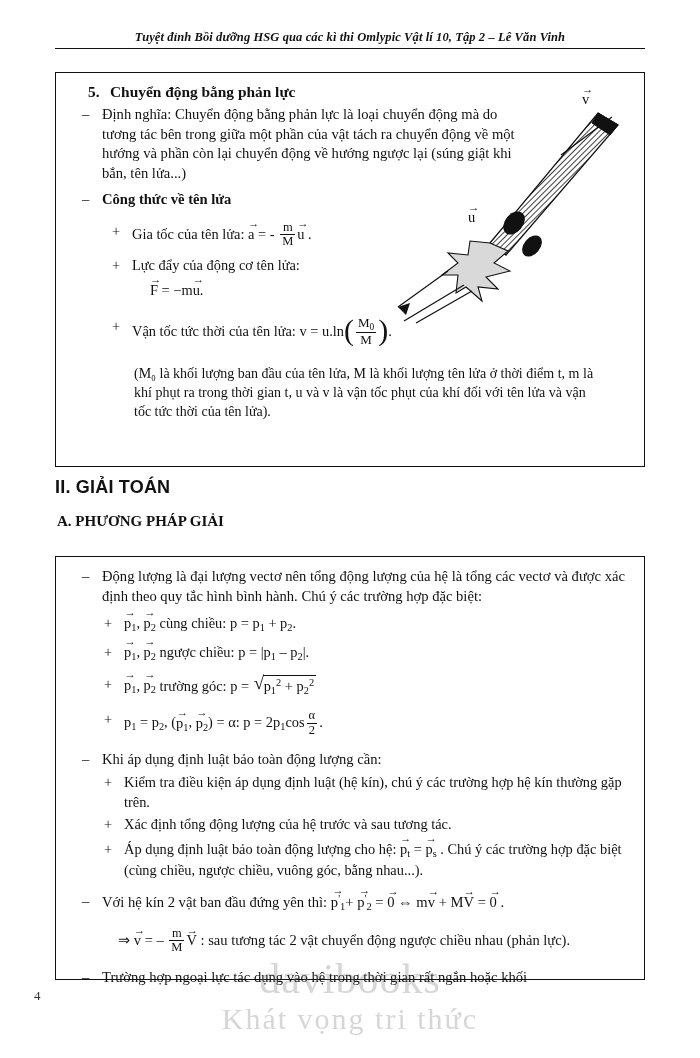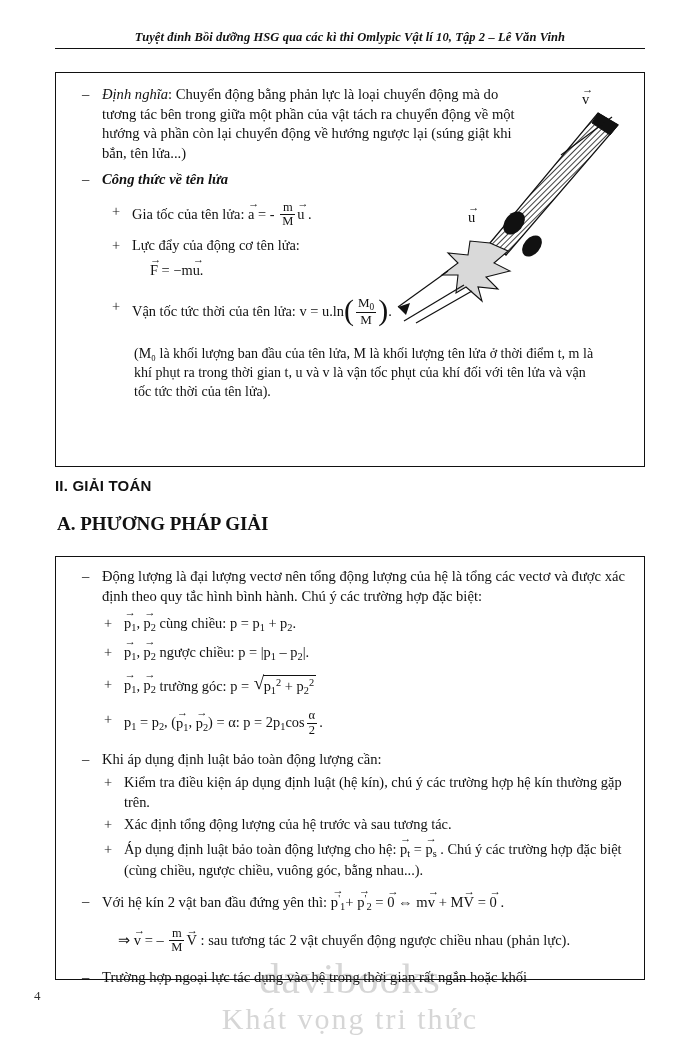--- a/index.html
+++ b/index.html
@@ -88,21 +88,21 @@
     padding-left: 20px;
     margin: 7px 0 0 42px;
     font-size: 14.4px;
     line-height: 1.38;
   }
   .plus-item > .bullet {
     position: absolute;
     left: 0;
     top: 0;
   }
-  .it { font-style: italic; }
+  .it { }
   .bd { font-weight: bold; }
 
   
   .frac {
     display: inline-block;
     vertical-align: middle;
     text-align: center;
     font-size: 12.5px;
     line-height: 1.07;
     margin: 0 2px;
@@ -148,29 +148,29 @@
     display: inline-block;
   }
 
   
   .h-roman {
     position: absolute;
     left: 55px;
     top: 477px;
     font-family: "Liberation Sans", sans-serif;
     font-weight: bold;
-    font-size: 15px;
+    font-size: 18px;
     letter-spacing: 0.2px;
   }
   .h-a {
     position: absolute;
     left: 57px;
     top: 513px;
     font-weight: bold;
-    font-size: 19px;
+    font-size: 15px;
   }
   
   .pageno {
     position: absolute;
     left: 34px;
     top: 988px;
     font-size: 13px;
     color: #333;
   }
   
@@ -216,20 +216,23 @@
 
 <div class="page">
 
   <div class="header">
     <div class="htext">Tuyệt đỉnh Bồi dưỡng HSG qua các kì thi Omlypic Vật lí 10, Tập 2 – Lê Văn Vinh</div>
     <div class="hrule"></div>
   </div>
 
   <div class="box" id="box1">
 
+    <div class="sec-title">
+      <span class="num">5.</span><span>Chuyển động bằng phản lực</span>
+    </div>
 
     <div class="dash-item" style="margin-top:4px; width:430px;">
       <span class="bullet">–</span>
       <span class="it">Định nghĩa</span><span>: Chuyển động bằng phản lực là loại chuyển động mà do tương tác bên trong giữa một phần của vật tách ra chuyển động về một hướng và phần còn lại chuyển động về hướng ngược lại (súng giật khi bắn, tên lửa...)</span>
     </div>
 
     <div class="dash-item" style="margin-top:7px;">
       <span class="bullet">–</span>
       <span class="it bd">Công thức về tên lửa</span>
     </div>

